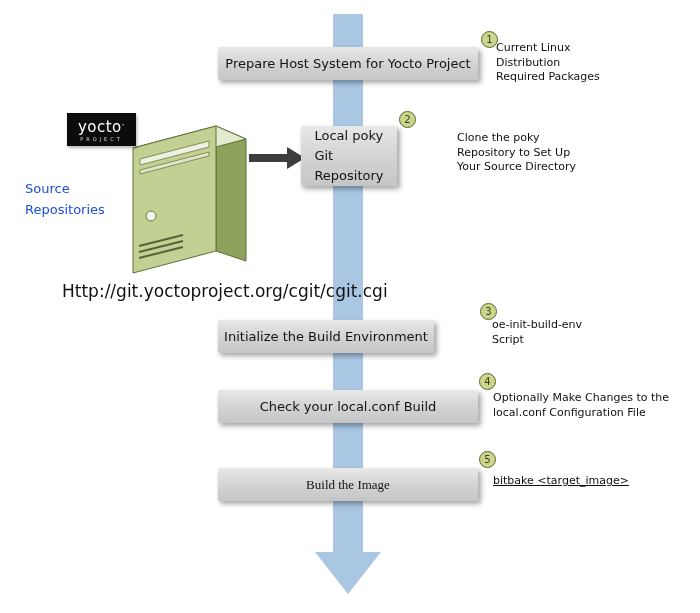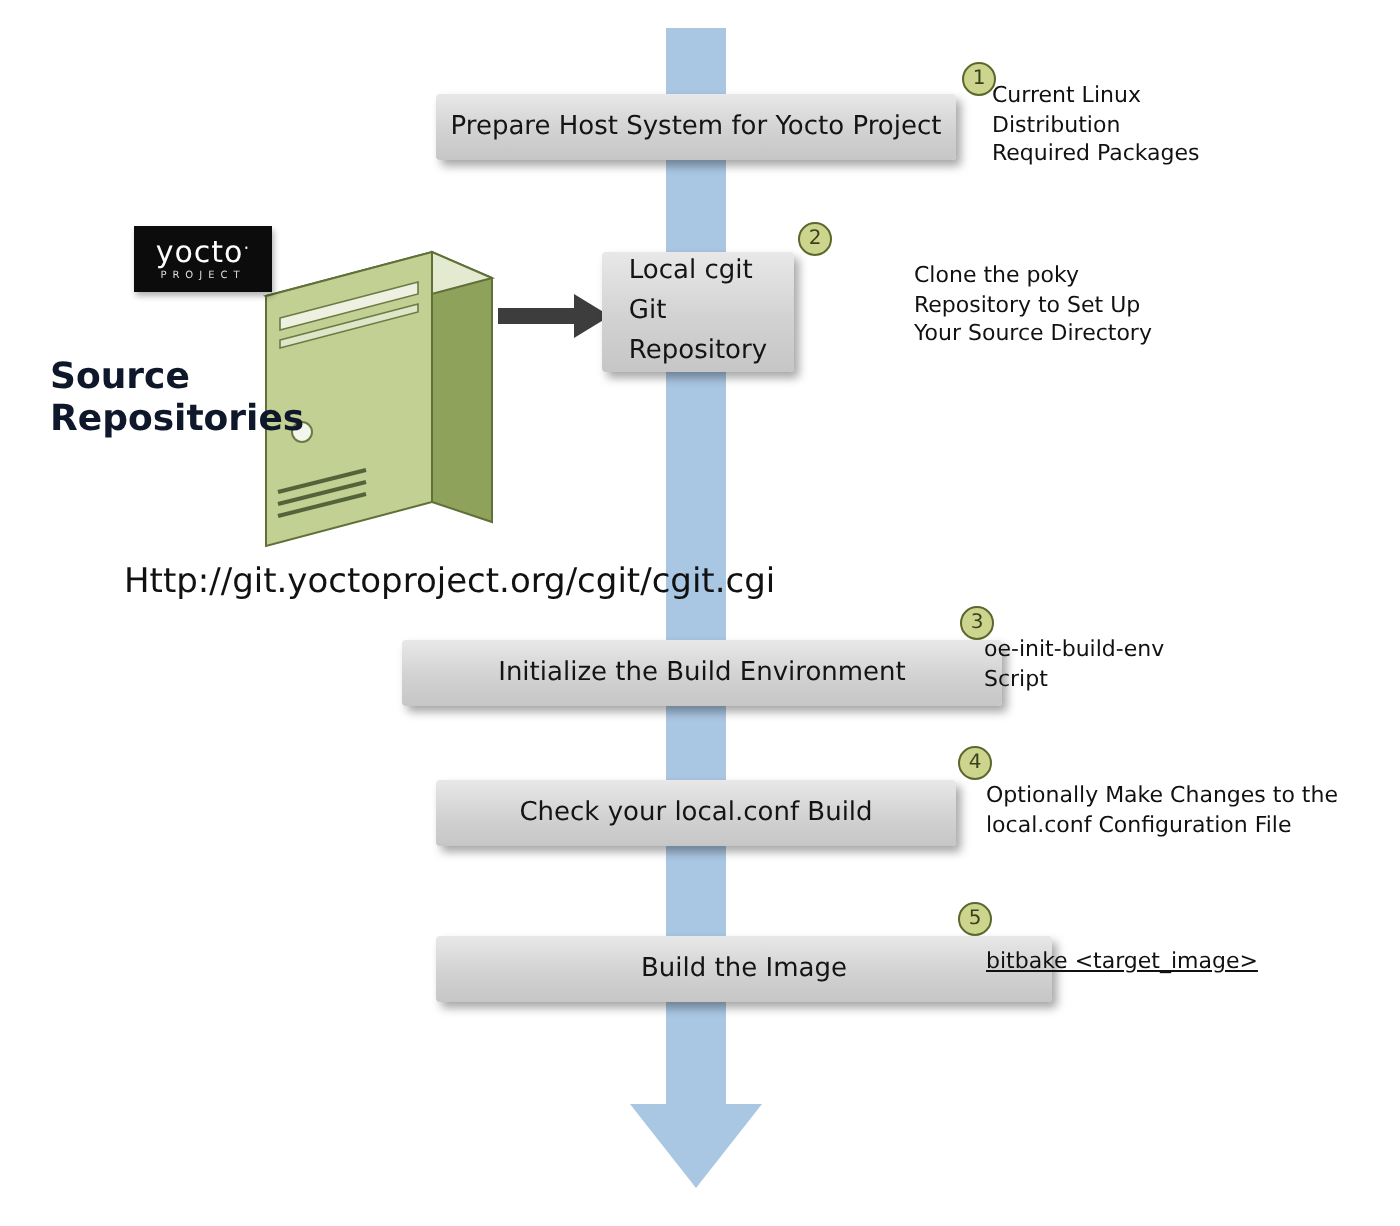--- a/index.html
+++ b/index.html
@@ -31,22 +31,22 @@
   }
 
   .note {
     position:absolute; z-index:3;
     font-size:11px; color:#111; line-height:14.5px;
     white-space:pre-line;
   }
 
   .src-label {
     position:absolute; z-index:3;
-    font-weight:bold; font-size:18px; line-height:21px;
-    color:#0f172a; white-space:pre-line;
+    font-weight:normal; font-size:13px; line-height:21px;
+    color:#1d4ed8; white-space:pre-line;
   }
   .src-url { position:absolute; z-index:3; font-size:17px; color:#111; }
 
   .logo {
     position:absolute; left:67px; top:113px; z-index:4;
     width:69px; height:33px;
     background:var(--logo-bg,#0c0c0c);
     color:#fff;
     display:flex; flex-direction:column; align-items:center; justify-content:center;
     box-shadow:1px 2px 3px rgba(0,0,0,0.3);
@@ -94,29 +94,29 @@
 Repositories</div>
   <div class="src-url" style="left:62px; top:281px;">Http://git.yoctoproject.org/cgit/cgit.cgi</div>
 
   <svg class="abs" style="left:249px; top:145px; z-index:2;" width="56" height="26">
     <rect x="0" y="9" width="38" height="8" style="fill:var(--connector,#3d3d3d)"></rect>
     <polygon points="38,2 56,13 38,24" style="fill:var(--connector,#3d3d3d)"></polygon>
   </svg>
 
   <div class="step-box" style="left:218px; top:47px; width:260px; height:33px;">Prepare Host System for Yocto Project</div>
 
-  <div class="step-box multi" style="left:301px; top:126px; width:96px; height:60px;">Local cgit
+  <div class="step-box multi" style="left:301px; top:126px; width:96px; height:60px;">Local poky
 Git
 Repository</div>
 
-  <div class="step-box" style="left:201px; top:320px; width:300px; height:33px;">Initialize the Build Environment</div>
+  <div class="step-box" style="left:218px; top:320px; width:216px; height:33px;">Initialize the Build Environment</div>
 
   <div class="step-box" style="left:218px; top:390px; width:260px; height:33px;">Check your local.conf Build</div>
 
-  <div class="step-box" style="left:218px; top:468px; width:308px; height:33px;">Build the Image</div>
+  <div class="step-box" style="left:218px; top:468px; width:260px; height:33px;font-family:Liberation Serif, serif;">Build the Image</div>
 
   <div class="badge" style="left:481px; top:31px;">1</div>
   <div class="badge" style="left:399px; top:111px;">2</div>
   <div class="badge" style="left:480px; top:303px;">3</div>
   <div class="badge" style="left:479px; top:373px;">4</div>
   <div class="badge" style="left:479px; top:451px;">5</div>
 
   <div class="note" style="left:496px; top:41px;  width:160px;">Current Linux
 Distribution
 Required Packages</div>

